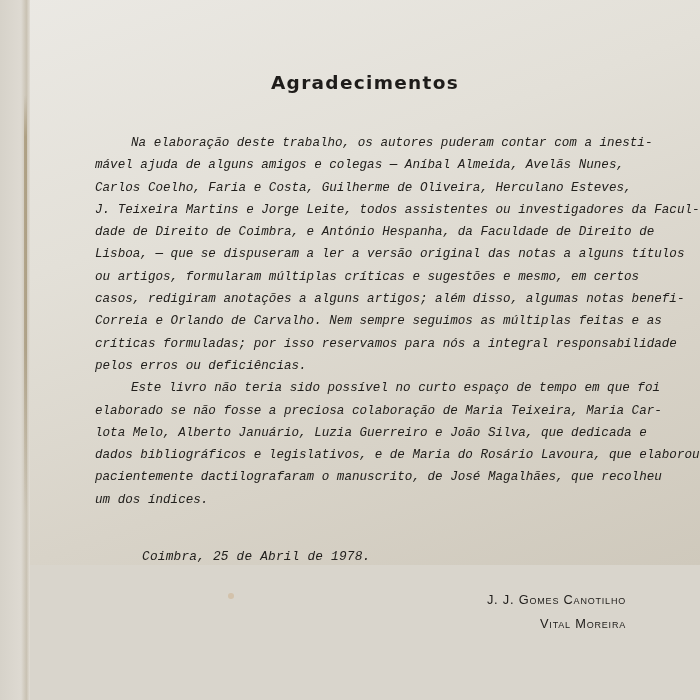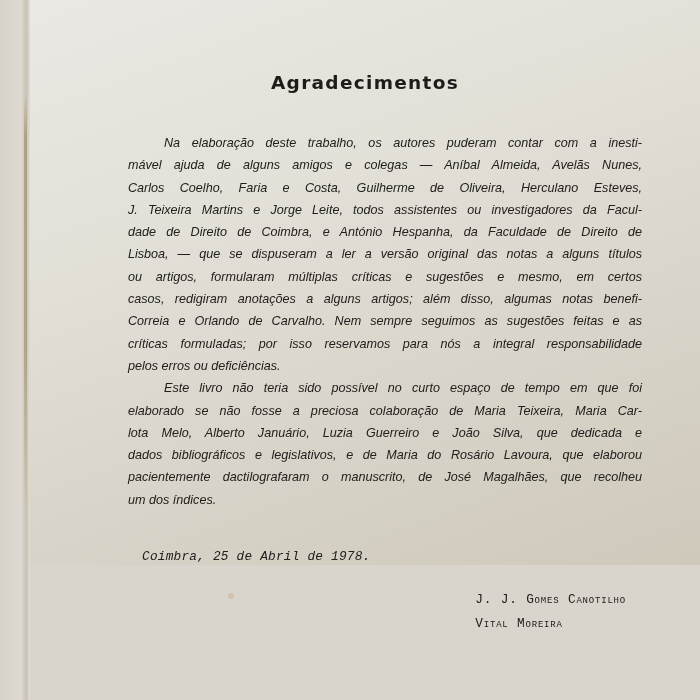--- a/index.html
+++ b/index.html
@@ -37,23 +37,23 @@
       width: 730px;
       text-align: center;
       font-family: "DejaVu Sans", sans-serif;
       font-weight: bold;
       font-size: 18.5px;
       letter-spacing: 1.3px;
       color: #1e1c1a;
     }
     .body-text {
       position: absolute;
-      left: 128px; top: 132px;
+      left: 95px; top: 132px;
       width: 514px;
-      font-family: Liberation Sans, sans-serif;
+      font-family: Liberation Mono, monospace;
       font-style: italic;
       font-size: 12.6px;
       line-height: 22.3px;
       color: #22201d;
     }
     .line {
       display: block;
       white-space: nowrap;
       text-align: justify;
       text-align-last: justify;
@@ -70,22 +70,22 @@
       left: 142px; top: 549px;
       font-family: Liberation Mono, monospace;
       font-style: italic;
       font-size: 12.8px;
       color: #22201d;
       letter-spacing: 0.2px;
     }
     .signature {
       position: absolute;
       right: 74px; top: 588px;
-      text-align: left;
-      font-family: Liberation Mono, monospace;
+      text-align: right;
+      font-family: Liberation Sans, sans-serif;
       font-size: 12.8px;
       line-height: 24px;
       color: #22201d;
       font-variant: small-caps;
       letter-spacing: 0.8px;
     }
     .stain {
       position: absolute;
       width: 6px; height: 6px;
       border-radius: 50%;
@@ -105,21 +105,21 @@
   <div class="body-text">
     <div>
       <span class="line indent">Na elaboração deste trabalho, os autores puderam contar com a inesti-</span>
       <span class="line">mável ajuda de alguns amigos e colegas — Aníbal Almeida, Avelãs Nunes,</span>
       <span class="line">Carlos Coelho, Faria e Costa, Guilherme de Oliveira, Herculano Esteves,</span>
       <span class="line">J. Teixeira Martins e Jorge Leite, todos assistentes ou investigadores da Facul-</span>
       <span class="line">dade de Direito de Coimbra, e António Hespanha, da Faculdade de Direito de</span>
       <span class="line">Lisboa, — que se dispuseram a ler a versão original das notas a alguns títulos</span>
       <span class="line">ou artigos, formularam múltiplas críticas e sugestões e mesmo, em certos</span>
       <span class="line">casos, redigiram anotações a alguns artigos; além disso, algumas notas benefi-</span>
-      <span class="line">Correia e Orlando de Carvalho. Nem sempre seguimos as sugestões feitas e as</span>
+      <span class="line">Correia e Orlando de Carvalho. Nem sempre seguimos as múltiplas feitas e as</span>
       <span class="line">críticas formuladas; por isso reservamos para nós a integral responsabilidade</span>
       <span class="line last">pelos erros ou deficiências.</span>
     </div>
     <div>
       <span class="line indent">Este livro não teria sido possível no curto espaço de tempo em que foi</span>
       <span class="line">elaborado se não fosse a preciosa colaboração de Maria Teixeira, Maria Car-</span>
       <span class="line">lota Melo, Alberto Januário, Luzia Guerreiro e João Silva, que dedicada e</span>
       <span class="line">dados bibliográficos e legislativos, e de Maria do Rosário Lavoura, que elaborou</span>
       <span class="line">pacientemente dactilografaram o manuscrito, de José Magalhães, que recolheu</span>
       <span class="line last">um dos índices.</span>

